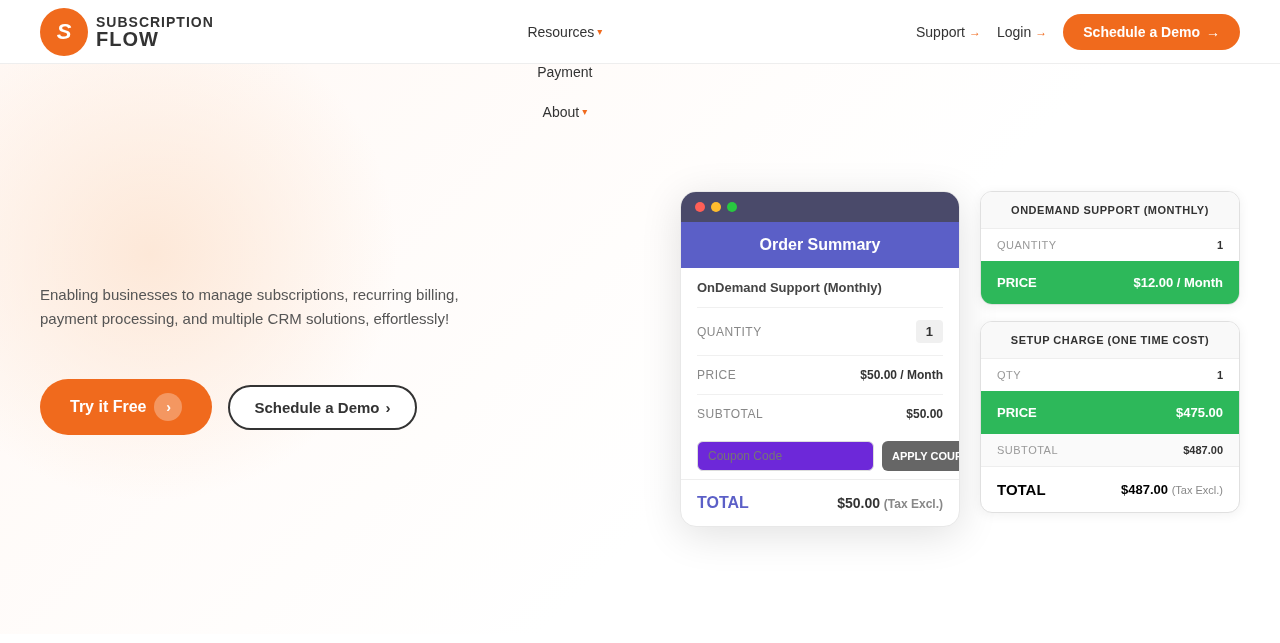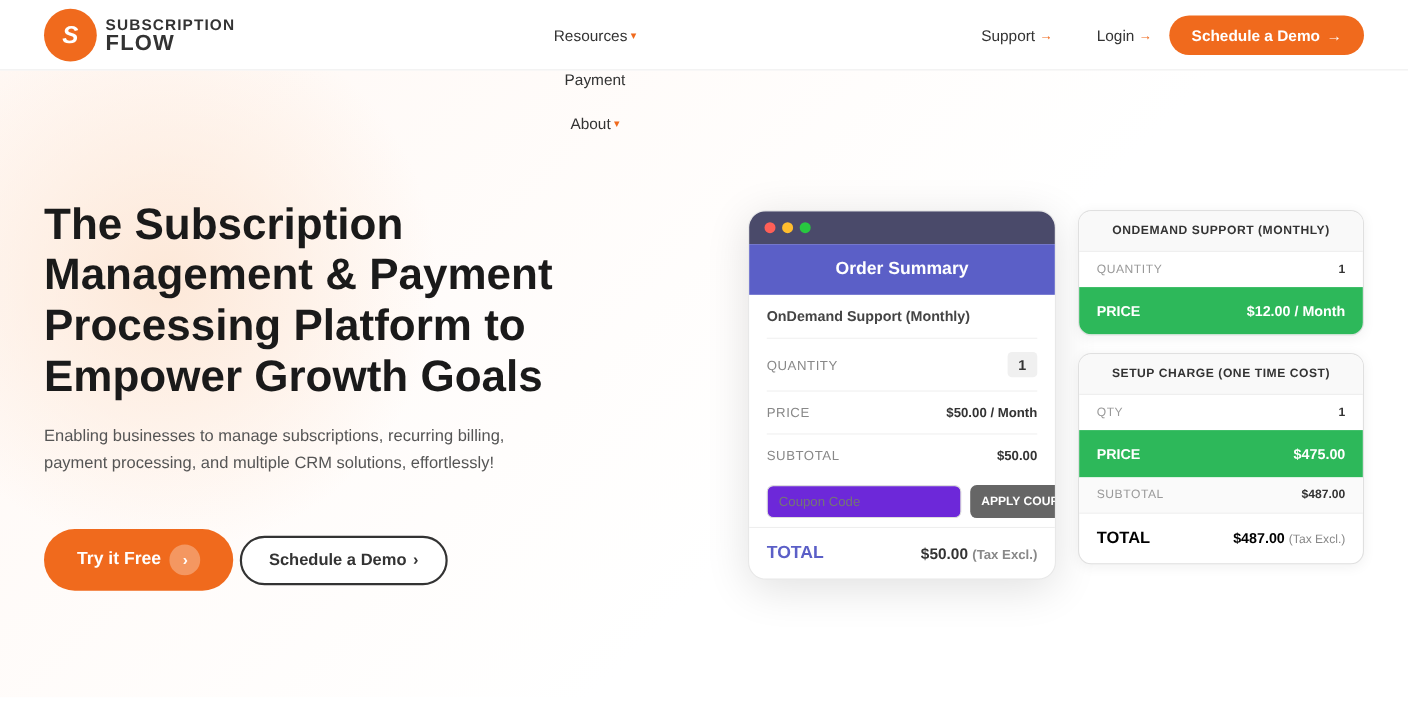--- a/index.html
+++ b/index.html
@@ -24,21 +24,21 @@
     .logo-flow { font-size: 20px; font-weight: 800; color: #333; letter-spacing: 1px; }
     .nav-links { display: flex; align-items: center; gap: 8px; flex-direction: column; }
     .nav-item {
       display: flex; align-items: center; gap: 3px;
       padding: 8px 12px; font-size: 14px; font-weight: 500; color: #333;
       cursor: pointer; border-radius: 4px; text-decoration: none;
     }
     .nav-item .chevron { font-size: 10px; color: #f06a1d; }
     .nav-arrow { font-size: 12px; color: #f06a1d; }
     .nav-right { display: flex; align-items: center; gap: 16px; }
-    .nav-login { font-size: 14px; font-weight: 500; color: #333; cursor: pointer; display: flex; align-items: center; gap: 4px; margin-left: 24px; }
+    .nav-login { font-size: 14px; font-weight: 500; color: #333; cursor: pointer; display: flex; align-items: center; gap: 4px; }
     .btn-demo {
       background: #f06a1d; color: #fff; border: none; border-radius: 50px;
       padding: 10px 20px; font-size: 14px; font-weight: 600; cursor: pointer;
       display: flex; align-items: center; gap: 6px;
     }
 
     
     .hero {
       display: flex; align-items: center; justify-content: space-between;
       padding: 60px 40px 40px; min-height: 570px; position: relative; overflow: hidden;
@@ -46,21 +46,21 @@
     }
     .hero-bg-shape {
       position: absolute; top: -60px; left: -100px;
       width: 500px; height: 500px;
       background: radial-gradient(ellipse, #fde8d8 0%, transparent 70%);
       border-radius: 50%; z-index: 0;
     }
     .hero-left { max-width: 520px; position: relative; z-index: 1; }
     .hero-title { font-size: 40px; font-weight: 800; color: #1a1a1a; line-height: 1.15; margin-bottom: 20px; }
     .hero-desc { font-size: 15px; color: #555; line-height: 1.6; margin-bottom: 48px; max-width: 460px; }
-    .hero-buttons { display: flex; align-items: center; gap: 6px; }
+    .hero-buttons { display: flex; align-items: center; gap: 16px; }
     .btn-try {
       background: #f06a1d; color: #fff; border: none; border-radius: 50px;
       padding: 14px 30px; font-size: 16px; font-weight: 600; cursor: pointer;
       display: flex; align-items: center; gap: 8px;
     }
     .btn-try .arrow-circle {
       background: rgba(255,255,255,0.3); border-radius: 50%;
       width: 28px; height: 28px; display: flex; align-items: center; justify-content: center;
       font-size: 14px;
     }
@@ -193,21 +193,20 @@
       <span>Schedule a Demo</span>
       <span>→</span>
     </button>
   </div>
 </nav>
 
 <section class="hero">
   <div class="hero-bg-shape"></div>
 
   <div class="hero-left">
-    <h1 class="hero-title">The Subscription Management &amp; Payment Processing Platform to Empower Growth Goals</h1>
     <p class="hero-desc">Enabling businesses to manage subscriptions, recurring billing, payment processing, and multiple CRM solutions, effortlessly!</p>
     <div class="hero-buttons">
       <button class="btn-try">
         <span>Try it Free</span>
         <span class="arrow-circle">›</span>
       </button>
       <button class="btn-schedule">
         <span>Schedule a Demo</span>
         <span>›</span>
       </button>

